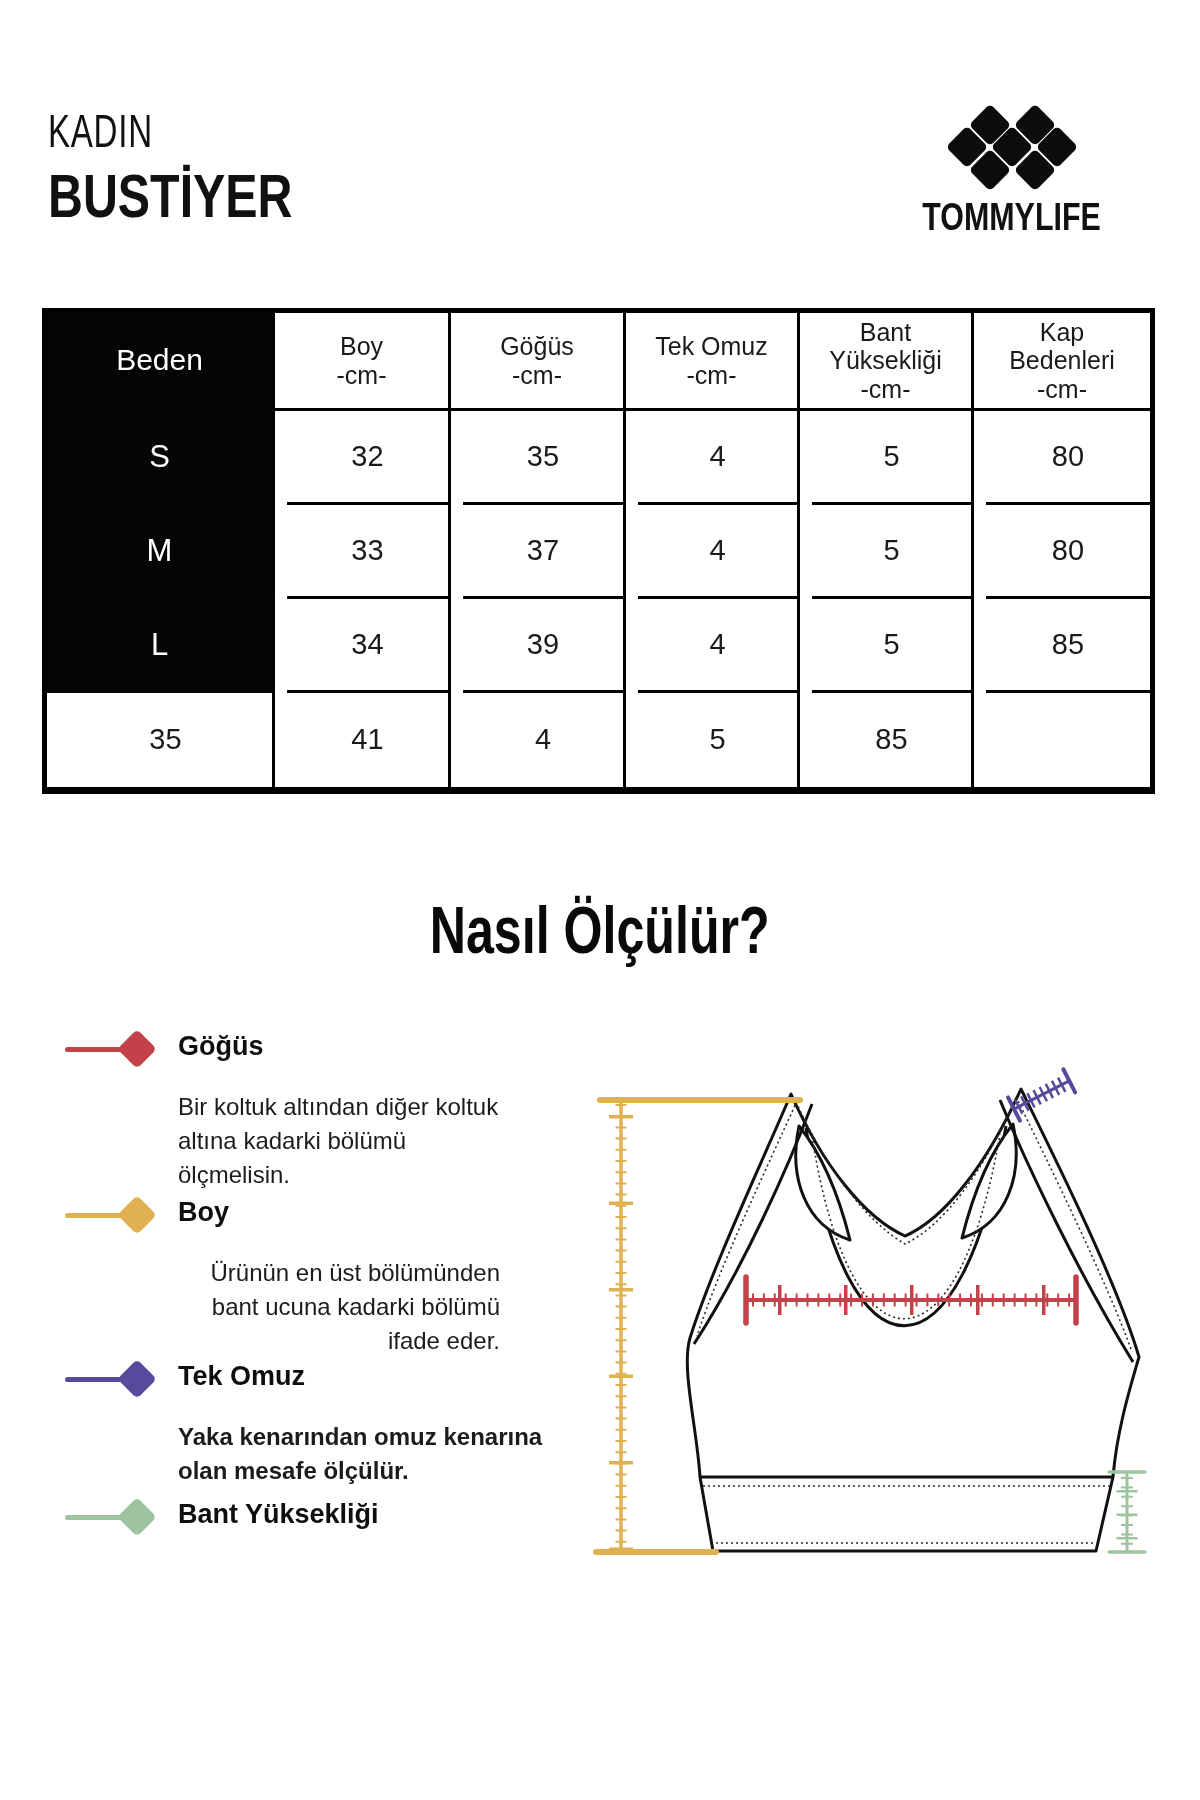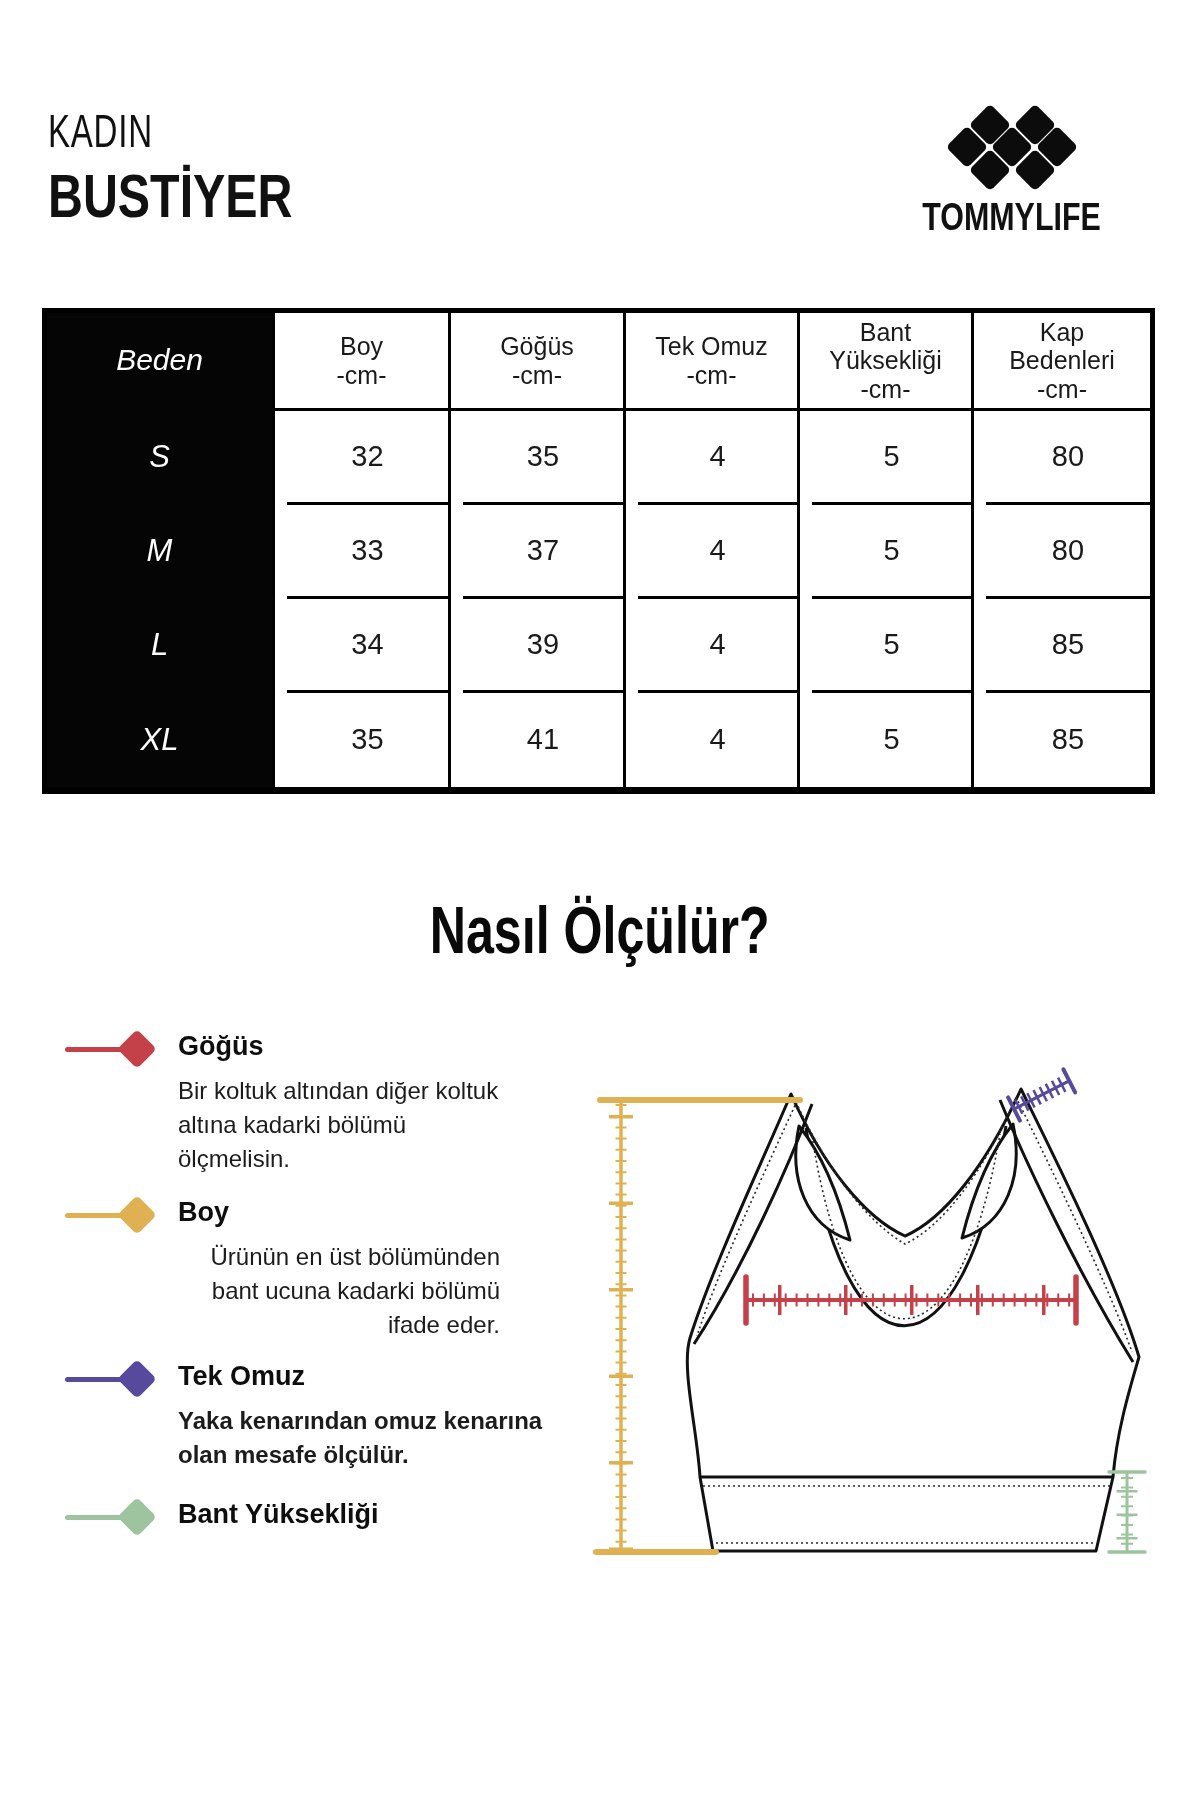--- a/index.html
+++ b/index.html
@@ -21,37 +21,37 @@
   
   .size-table{position:absolute;left:42px;top:308px;width:1103px;
               display:grid;grid-template-columns:228px 176px 175px 174px 174px 176px;
               grid-template-rows:98px 94px 94px 94px 94px;
               border:5px solid #000;border-bottom-width:7px;background:#fff;}
   .size-table .cell{display:flex;flex-direction:column;align-items:center;justify-content:center;
               border-right:3px solid #000;border-bottom:3px solid #000;
               font-size:25px;line-height:1.14;text-align:center;color:#1a1a1a;}
   .size-table .cell:nth-child(6n){border-right:none;}
   .size-table .cell.lastrow{border-bottom:none;}
-  .size-table .dark{background:#050505;color:#fff;border-right-color:#000;border-bottom-color:#050505;font-style:italic;}
+  .size-table .dark{background:#050505;color:#fff;border-right-color:#000;border-bottom-color:#050505;}
   .size-table .corner{font-size:30px;}
   .size-table .sizecell{font-size:31px;}
   .size-table .val{font-size:29px;margin-left:12px;}
 
   
   .howto-title{position:absolute;left:0;top:892px;width:1200px;text-align:center;
                font-size:66px;font-weight:700;color:#090909;}
   .howto-title span{display:inline-block;transform:scaleX(.76);transform-origin:center;white-space:nowrap;}
 
   
   .legend-item{position:absolute;left:65px;}
   .legend-item .lead{position:absolute;left:0;top:17px;width:64px;height:5px;border-radius:3px;}
   .legend-item .lg-diamond{position:absolute;left:58px;top:5px;width:28px;height:28px;border-radius:5px;transform:rotate(45deg);}
   .legend-item .content{margin-left:113px;}
   .legend-item .lg-title{font-size:27px;font-weight:700;color:#0e0e0e;line-height:32px;}
-  .legend-item .lg-desc{margin-top:12px;font-size:24px;font-weight:400;color:#1c1c1c;line-height:34px;}
+  .legend-item .lg-desc{margin-top:28px;font-size:24px;font-weight:400;color:#1c1c1c;line-height:34px;}
   .li-1 .lead,.li-1 .lg-diamond{background:#C4414A;}
   .li-2 .lead,.li-2 .lg-diamond{background:#E0B152;}
   .li-3 .lead,.li-3 .lg-diamond{background:#57499C;}
   .li-4 .lead,.li-4 .lg-diamond{background:#9DC49F;}
   .li-1 .lg-desc{width:332px;}
   .li-2 .lg-desc{width:322px;text-align:right;}
   .li-3 .lg-desc{width:368px;font-weight:bold;}
   .li-4 .lg-desc{width:340px;}
 
   .sketch{position:absolute;left:510px;top:1060px;}
@@ -114,21 +114,20 @@
     <div class="cell val">5</div>
     <div class="cell val">80</div>
 
     <div class="cell dark sizecell">L</div>
     <div class="cell val">34</div>
     <div class="cell val">39</div>
     <div class="cell val">4</div>
     <div class="cell val">5</div>
     <div class="cell val">85</div>
 
-    <div class="cell dark sizecell lastrow">XL</div>
     <div class="cell val lastrow">35</div>
     <div class="cell val lastrow">41</div>
     <div class="cell val lastrow">4</div>
     <div class="cell val lastrow">5</div>
     <div class="cell val lastrow">85</div>
   </div>
 
   <div class="howto-title"><span>Nasıl Ölçülür?</span></div>
 
   <div class="legend-item li-1" style="top:1030px;">

